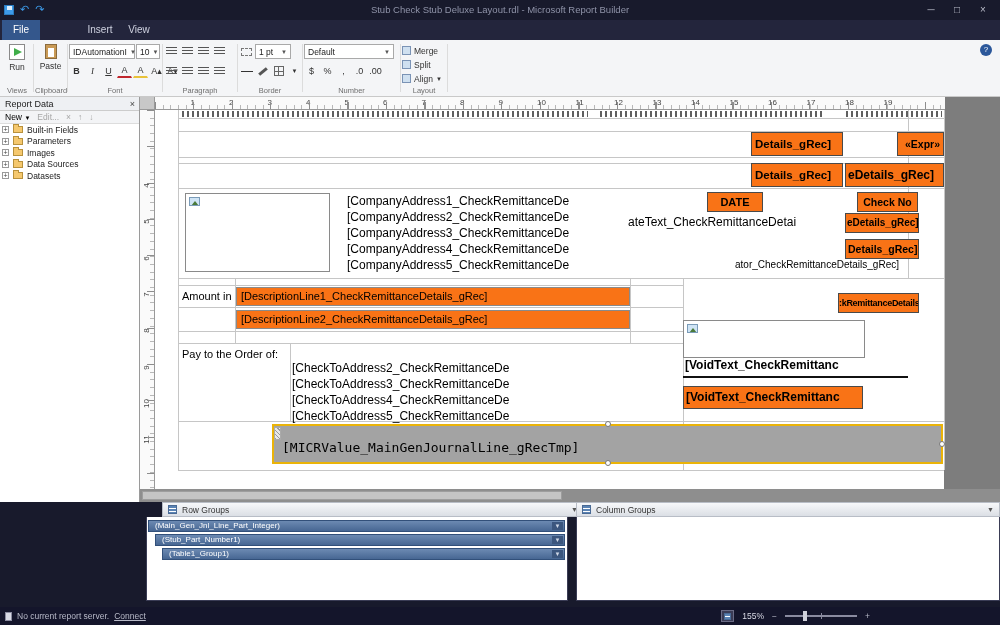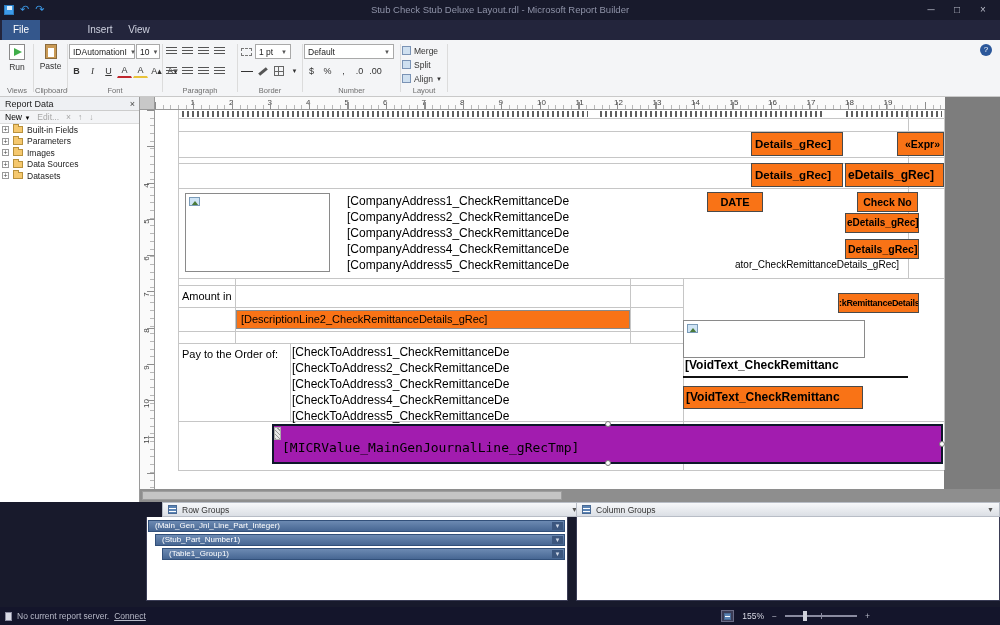--- a/index.html
+++ b/index.html
@@ -75,21 +75,21 @@
   .v-ruler::after { content:""; position:absolute; right:0; top:0; height:100%; width:7px; background:repeating-linear-gradient(#8d8d8d 0 1px, transparent 1px 36.3px); }
   .vnum { position:absolute; left:0px; width:13px; text-align:center; font-size:8px; color:#444; transform:rotate(-90deg); }
   .page { position:absolute; left:155px; top:110px; width:789px; height:379px; background:#fff; }
   .gl { position:absolute; background:#c6c6c6; }
   .cell { position:absolute; background:#f97316; border:1px solid #4a4a4a; overflow:hidden; white-space:nowrap; color:#000; }
   .txt { position:absolute; white-space:nowrap; overflow:hidden; color:#000; }
   .imgph { position:absolute; background:#fff; border:1px solid #8a8a8a; }
   .img-ico { position:absolute; left:3px; top:3px; width:11px; height:9px; background:#cfe4f5; border:1px solid #7a9bb8; overflow:hidden; }
   .img-ico::after { content:""; position:absolute; left:1px; top:3px; border-left:4px solid transparent; border-right:4px solid transparent; border-bottom:5px solid #4a7a3a; }
   .cliprow { position:absolute; height:6px; background:repeating-linear-gradient(90deg,#2a2a2a 0 2px, transparent 2px 5px); opacity:.75; }
-  .sel-border { position:absolute; border:2px solid #0f172a; background:#a21caf; }
+  .sel-border { position:absolute; border:2px solid #eab308; background:#a3a3a3; }
   .hnd { position:absolute; width:6px; height:6px; border:1px solid #777; background:#fff; border-radius:50%; }
   .grip { position:absolute; width:7px; height:13px; background:repeating-linear-gradient(45deg,#999 0 1px, #e8e8e8 1px 3px); border:1px solid #aaa; }
   .hscroll { position:absolute; left:140px; top:489px; width:860px; height:13px; background:#8e8e8e; }
   .hthumb { position:absolute; left:2px; top:2px; width:420px; height:9px; background:#c4c4c4; border:1px solid #9d9d9d; }
 
   
   .groups-bg { position:absolute; left:0; top:502px; width:1000px; height:105px; background:#181a2c; }
   .gpanel-header { position:absolute; top:502px; height:15px; background:linear-gradient(#f7f8fa,#dbdfe5); border:1px solid #b8bdc6; font-size:8.5px; color:#333; display:flex; align-items:center; gap:5px; padding:0 5px; }
   .gp-ico { width:9px; height:9px; background:repeating-linear-gradient(#5b84b5 0 2px, #fff 2px 3px); border:1px solid #4a6a94; }
   .gp-arr { margin-left:auto; font-size:7px; color:#555; }
@@ -392,30 +392,31 @@
   </div>
   <div class="txt" style="left:347px;top:194px;width:248px;height:16px;font-size:12px;">[CompanyAddress1_CheckRemittanceDe</div>
   <div class="txt" style="left:347px;top:210px;width:248px;height:16px;font-size:12px;">[CompanyAddress2_CheckRemittanceDe</div>
   <div class="txt" style="left:347px;top:226px;width:248px;height:16px;font-size:12px;">[CompanyAddress3_CheckRemittanceDe</div>
   <div class="txt" style="left:347px;top:242px;width:248px;height:16px;font-size:12px;">[CompanyAddress4_CheckRemittanceDe</div>
   <div class="txt" style="left:347px;top:258px;width:248px;height:16px;font-size:12px;">[CompanyAddress5_CheckRemittanceDe</div>
 
   <div class="cell" style="left:707px;top:192px;width:56px;height:20px;font-size:11px;font-weight:bold;line-height:18px;text-align:center;">DATE</div>
   <div class="cell" style="left:857px;top:192px;width:61px;height:20px;font-size:10.5px;font-weight:600;line-height:18px;text-align:center;">Check No</div>
 
+  <div class="txt" style="left:628px;top:215px;width:200px;height:16px;font-size:12px;">ateText_CheckRemittanceDetai</div>
   <div class="cell" style="left:845px;top:213px;width:74px;height:20px;font-size:10px;font-weight:bold;line-height:18px;padding-left:1px;">eDetails_gRec]</div>
   <div class="cell" style="left:845px;top:239px;width:74px;height:20px;font-size:10.5px;font-weight:bold;line-height:18px;padding-left:2px;">Details_gRec]</div>
   <div class="txt" style="left:735px;top:259px;width:180px;height:13px;font-size:10px;">ator_CheckRemittanceDetails_gRec]</div>
 
   <div class="txt" style="left:182px;top:290px;width:52px;height:14px;font-size:11px;">Amount in</div>
+  <div class="cell" style="left:236px;top:287px;width:394px;height:19px;border-color:#8a8a8a;font-size:11px;line-height:17px;padding-left:4px;">[DescriptionLine1_CheckRemittanceDetails_gRec]</div>
   <div class="cell" style="left:838px;top:293px;width:81px;height:20px;font-size:9px;font-weight:bold;line-height:18px;letter-spacing:-0.3px;">:kRemittanceDetails_gRec]</div>
   <div class="cell" style="left:236px;top:310px;width:394px;height:19px;border-color:#8a8a8a;font-size:11px;line-height:17px;padding-left:4px;">[DescriptionLine2_CheckRemittanceDetails_gRec]</div>
 
   <div class="txt" style="left:182px;top:348px;width:106px;height:14px;font-size:11px;">Pay to the Order of:</div>
-  <div class="txt" style="left:292px;top:345px;width:246px;height:16px;font-size:12px;">[CheckToAddress1_CheckRemittanceDe</div>
   <div class="txt" style="left:292px;top:361px;width:246px;height:16px;font-size:12px;">[CheckToAddress2_CheckRemittanceDe</div>
   <div class="txt" style="left:292px;top:377px;width:246px;height:16px;font-size:12px;">[CheckToAddress3_CheckRemittanceDe</div>
   <div class="txt" style="left:292px;top:393px;width:246px;height:16px;font-size:12px;">[CheckToAddress4_CheckRemittanceDe</div>
   <div class="txt" style="left:292px;top:409px;width:246px;height:16px;font-size:12px;">[CheckToAddress5_CheckRemittanceDe</div>
 
   <div class="imgph" style="left:683px;top:320px;width:182px;height:38px;">
     <span class="img-ico"></span>
   </div>
   <div class="txt" style="left:685px;top:358px;width:178px;height:17px;font-size:12px;font-weight:bold;">[VoidText_CheckRemittanc</div>
   <div style="position:absolute;left:683px;top:376px;width:225px;height:2px;background:#111;"></div>

